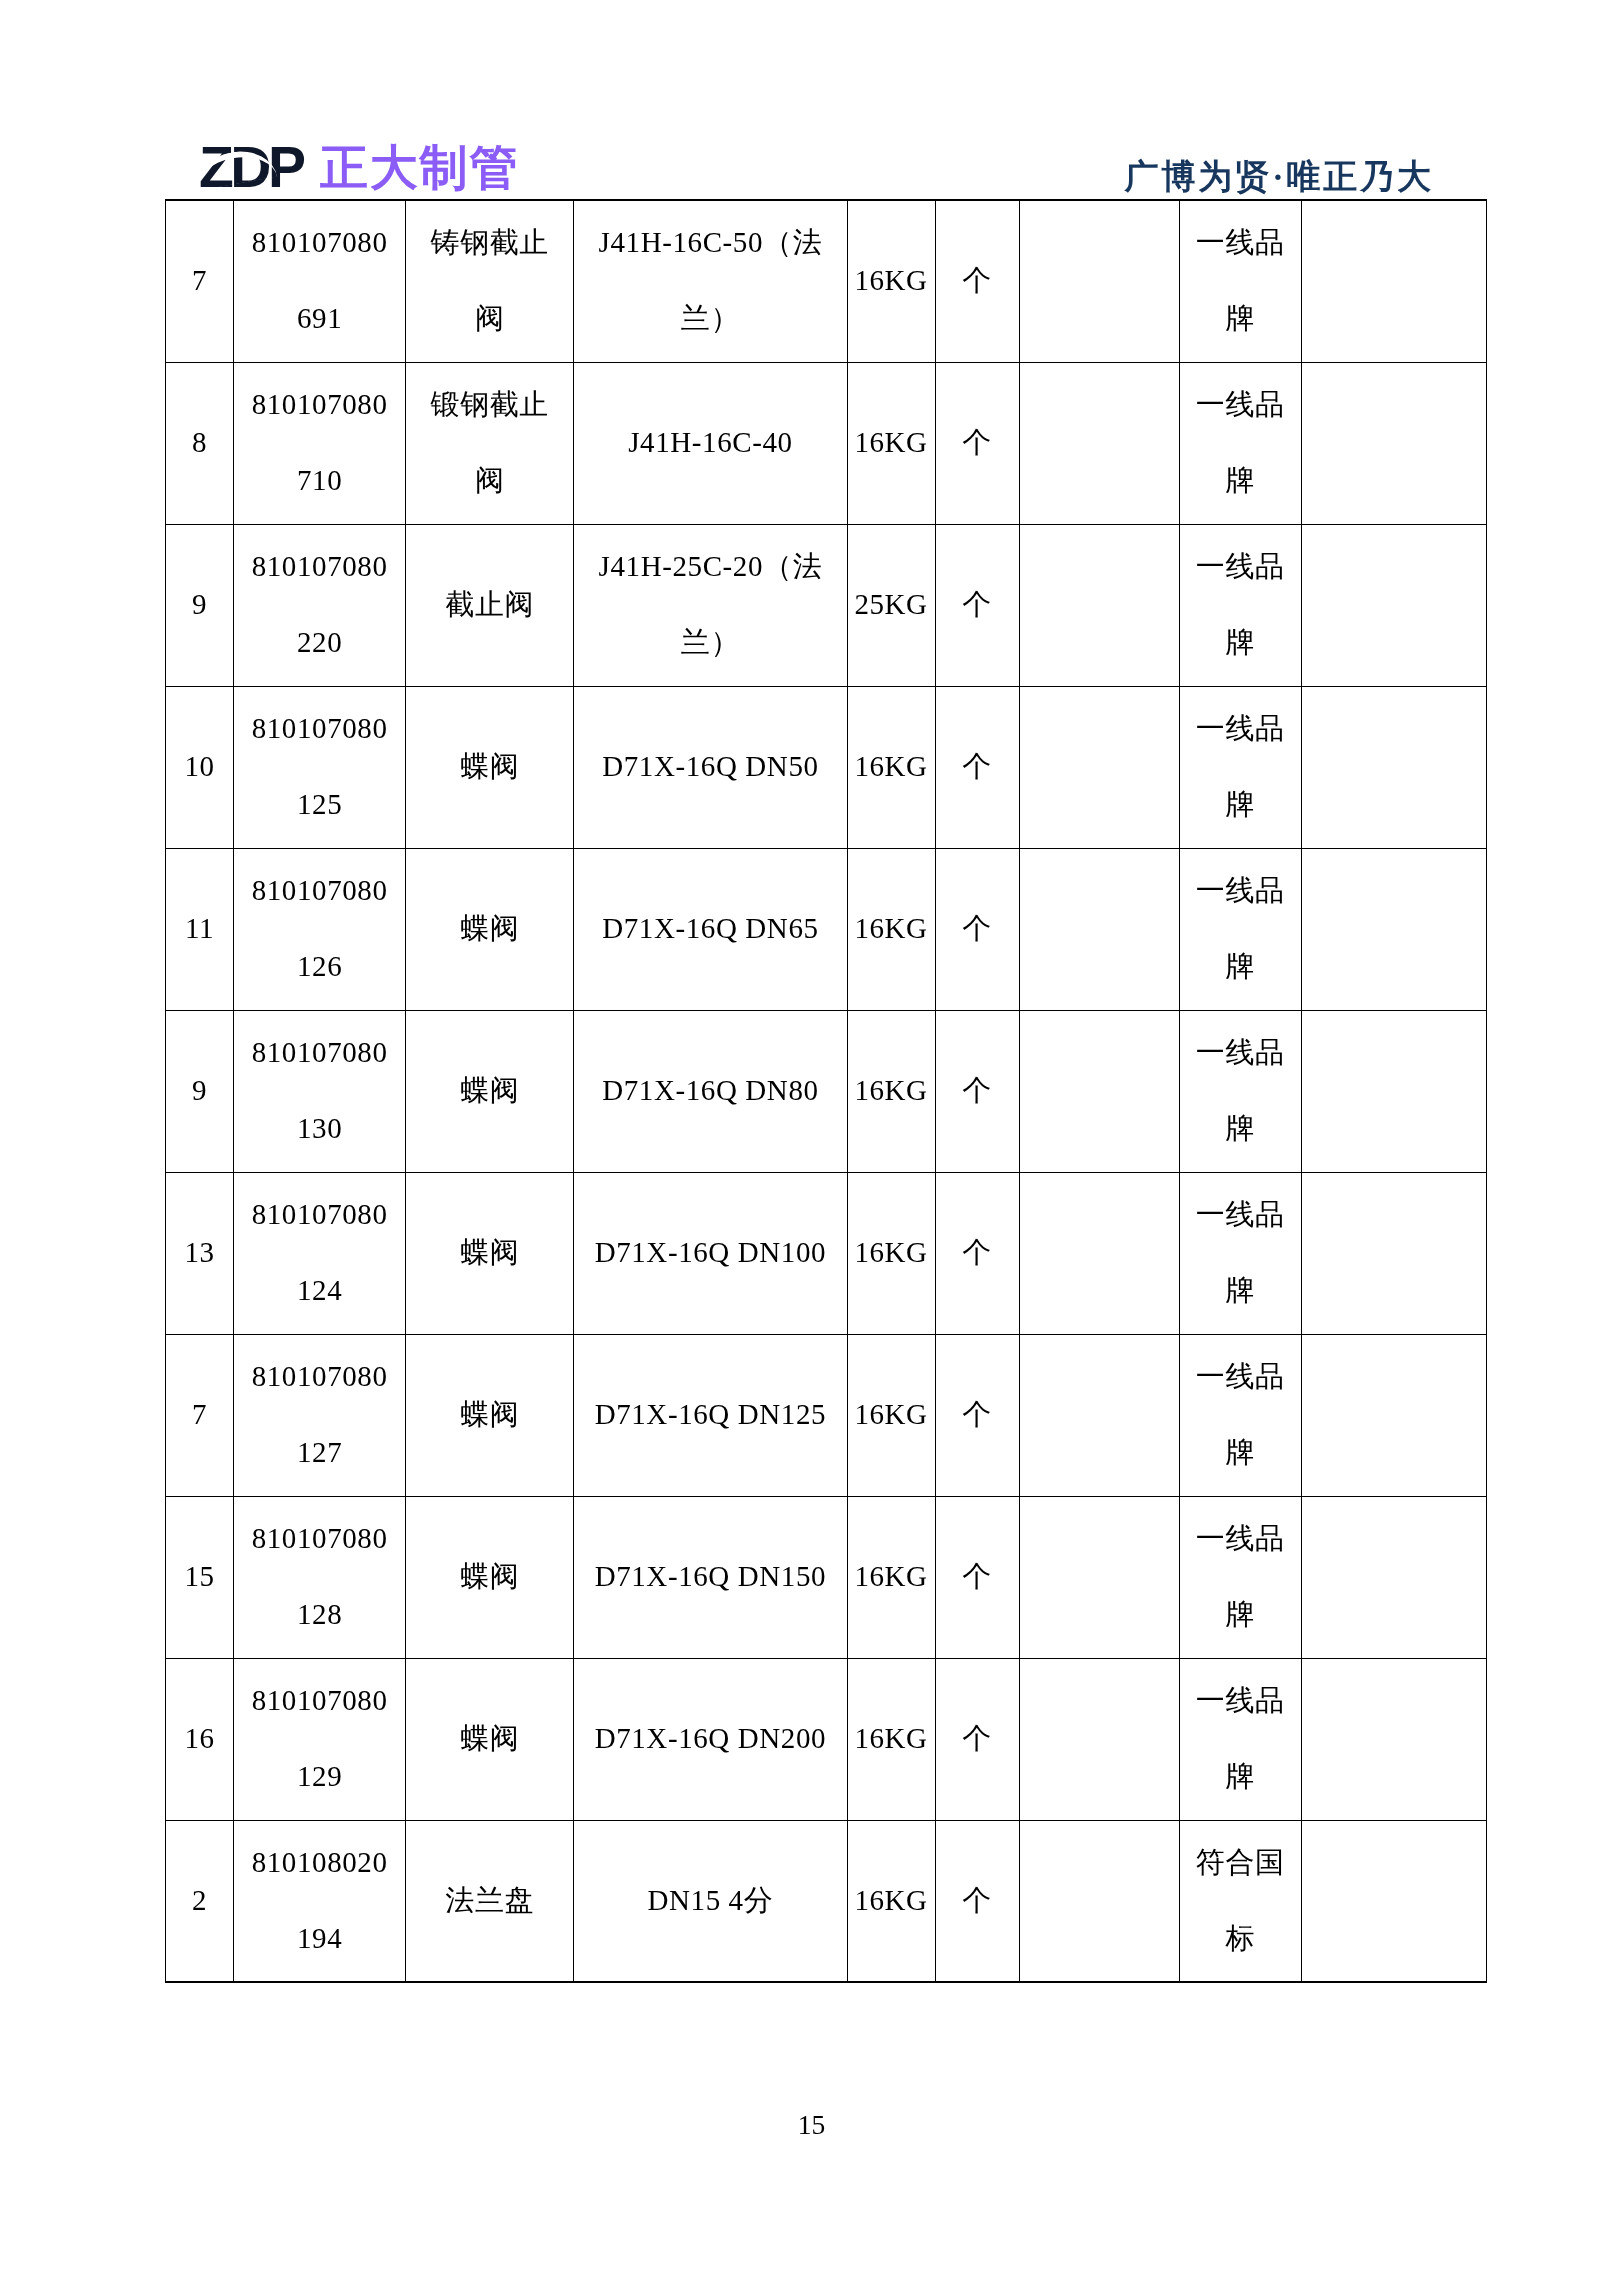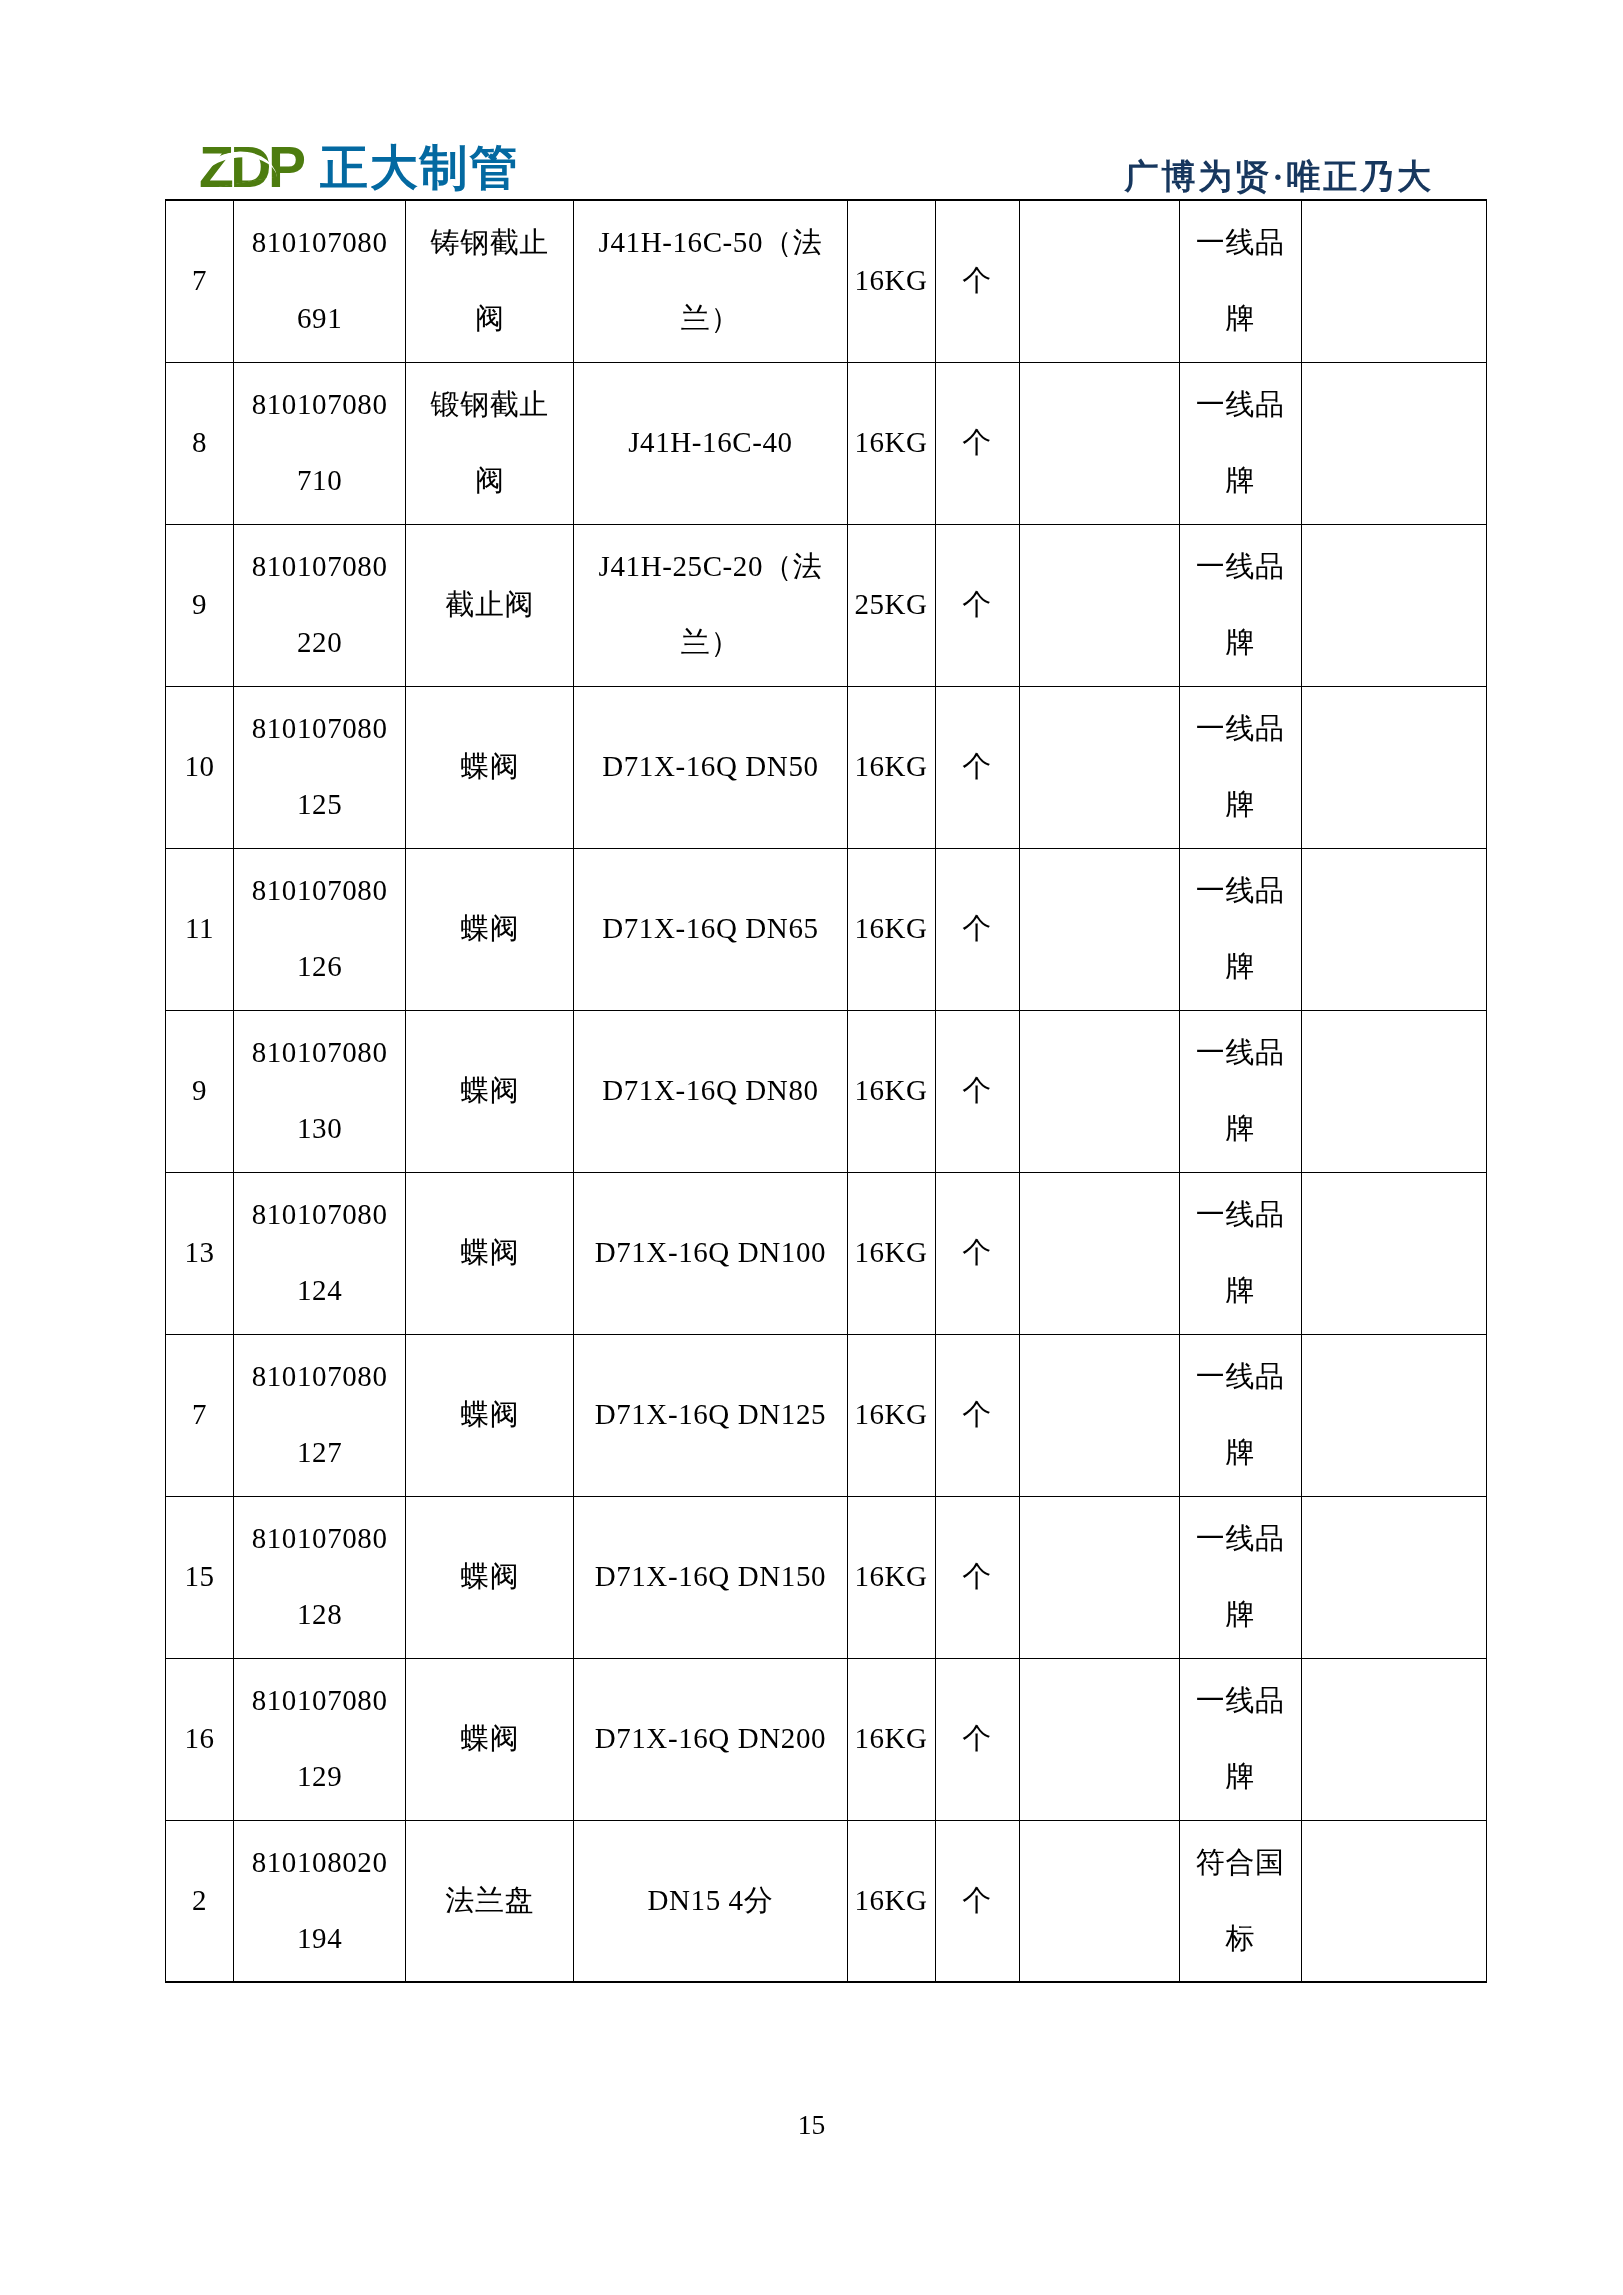--- a/index.html
+++ b/index.html
@@ -75,22 +75,22 @@
     text-align:center;
     font-size:27.5px; line-height:1.2;
   }
 </style>
 </head>
 <body>
 
 <div class="page">
 
   <div class="header-logo">
-    <span class="logo-zdp" style="color: #4d7c0f;">ZDP</span>
-    <span class="logo-cn" style="color: #0369a1;">正大制管</span>
+    <span class="logo-zdp" style="color: #0f172a;">ZDP</span>
+    <span class="logo-cn" style="color: #8b5cf6;">正大制管</span>
   </div>
 
   <div class="header-slogan" style="color: rgb(23, 55, 94);">广博为贤·唯正乃大</div>
 
   <table class="items">
     <colgroup>
       <col class="c1">
         <col class="c2">
         <col class="c3">
         <col class="c4">

